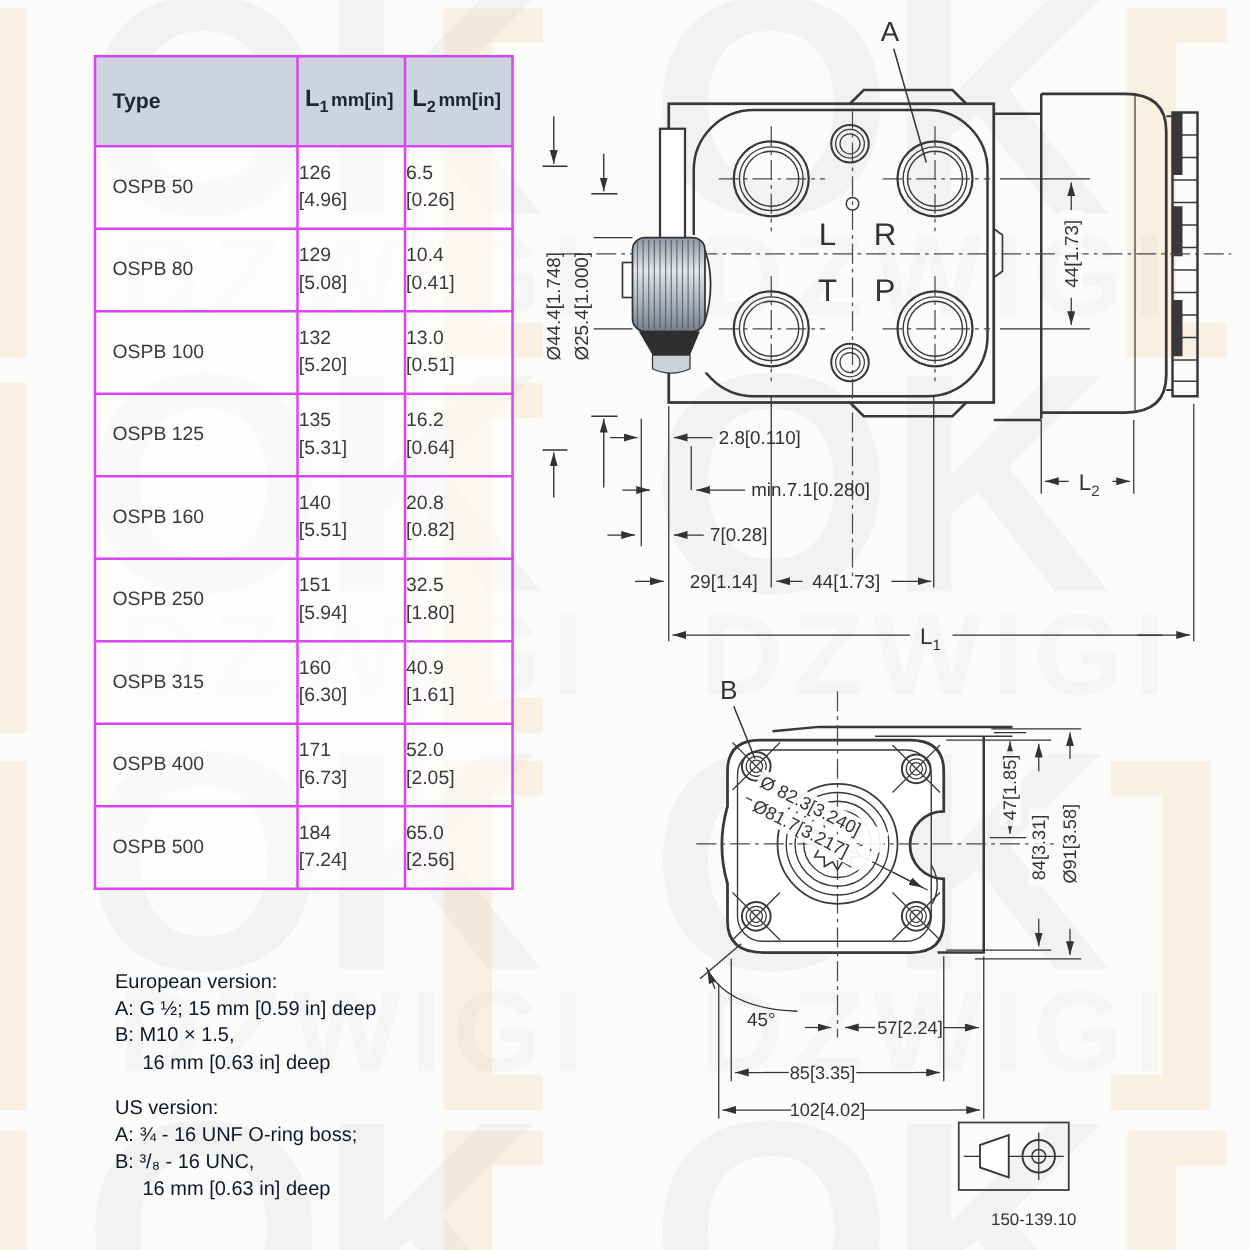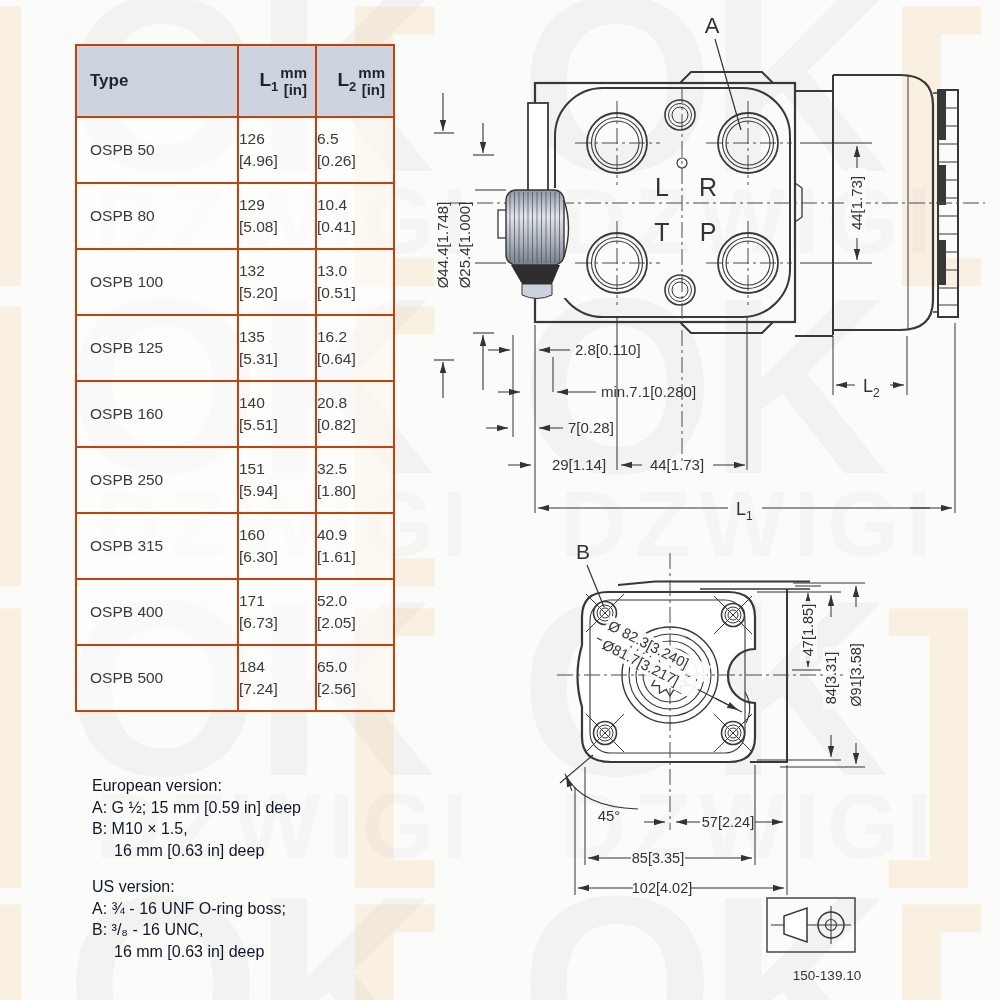--- a/index.html
+++ b/index.html
@@ -13,31 +13,31 @@
   .wm{position:absolute;inset:0;z-index:0;pointer-events:none;overflow:hidden;}
   .wm span{position:absolute;font-weight:bold;line-height:1;white-space:nowrap;}
   .wm .ok{font-size:250px;color:rgba(90,95,105,0.055);letter-spacing:-6px;}
   .wm .br{font-size:300px;color:rgba(243,190,110,0.17);}
   .wm .dz{font-size:92px;color:rgba(90,95,105,0.04);letter-spacing:8px;}
   
   .spec-table{
     position:absolute;left:75px;top:44px;z-index:2;
     border-collapse:collapse;table-layout:fixed;
   }
-  .spec-table td,.spec-table th{border:2px solid #c2410c;}
+  .spec-table td,.spec-table th{border:2px solid #d946ef;}
   .spec-table th{
     background:#cdd3df;height:68px;color:#1e2430;font-size:17px;
     vertical-align:middle;
   }
   .spec-table th.h-type{text-align:left;padding-left:13px;width:146px;}
   .spec-table th.h-dim{width:74px;}
   .hwrap{display:flex;align-items:center;justify-content:flex-end;padding:0 7px 0 4px;gap:2px;}
   .lsym{font-size:19px;font-weight:bold;}
   .lsym sub{font-size:13px;}
-  .units{display:flex;flex-direction:column;align-items:flex-end;font-size:15px;font-weight:bold;line-height:1.15;}
+  .units{display:flex;flex-direction:row;align-items:flex-end;font-size:15px;font-weight:bold;line-height:1.15;}
   .spec-table td{height:62px;background:rgba(255,255,255,0.55);font-size:15.5px;color:#3a3a3a;}
   .spec-table td.c-type{text-align:left;padding-left:13px;}
   .spec-table td.c-val{text-align:left;padding:0;}
   .c-val .v1{margin-bottom:4px;}
   
   .svg-top{position:absolute;left:410px;top:5px;z-index:1;}
   .svg-bottom{position:absolute;left:545px;top:535px;z-index:1;}
   svg text{font-family:"Liberation Sans",sans-serif;fill:#333;}
   
   .notes{position:absolute;left:92px;top:775px;z-index:2;font-size:16px;line-height:21.5px;color:#0f172a;}

